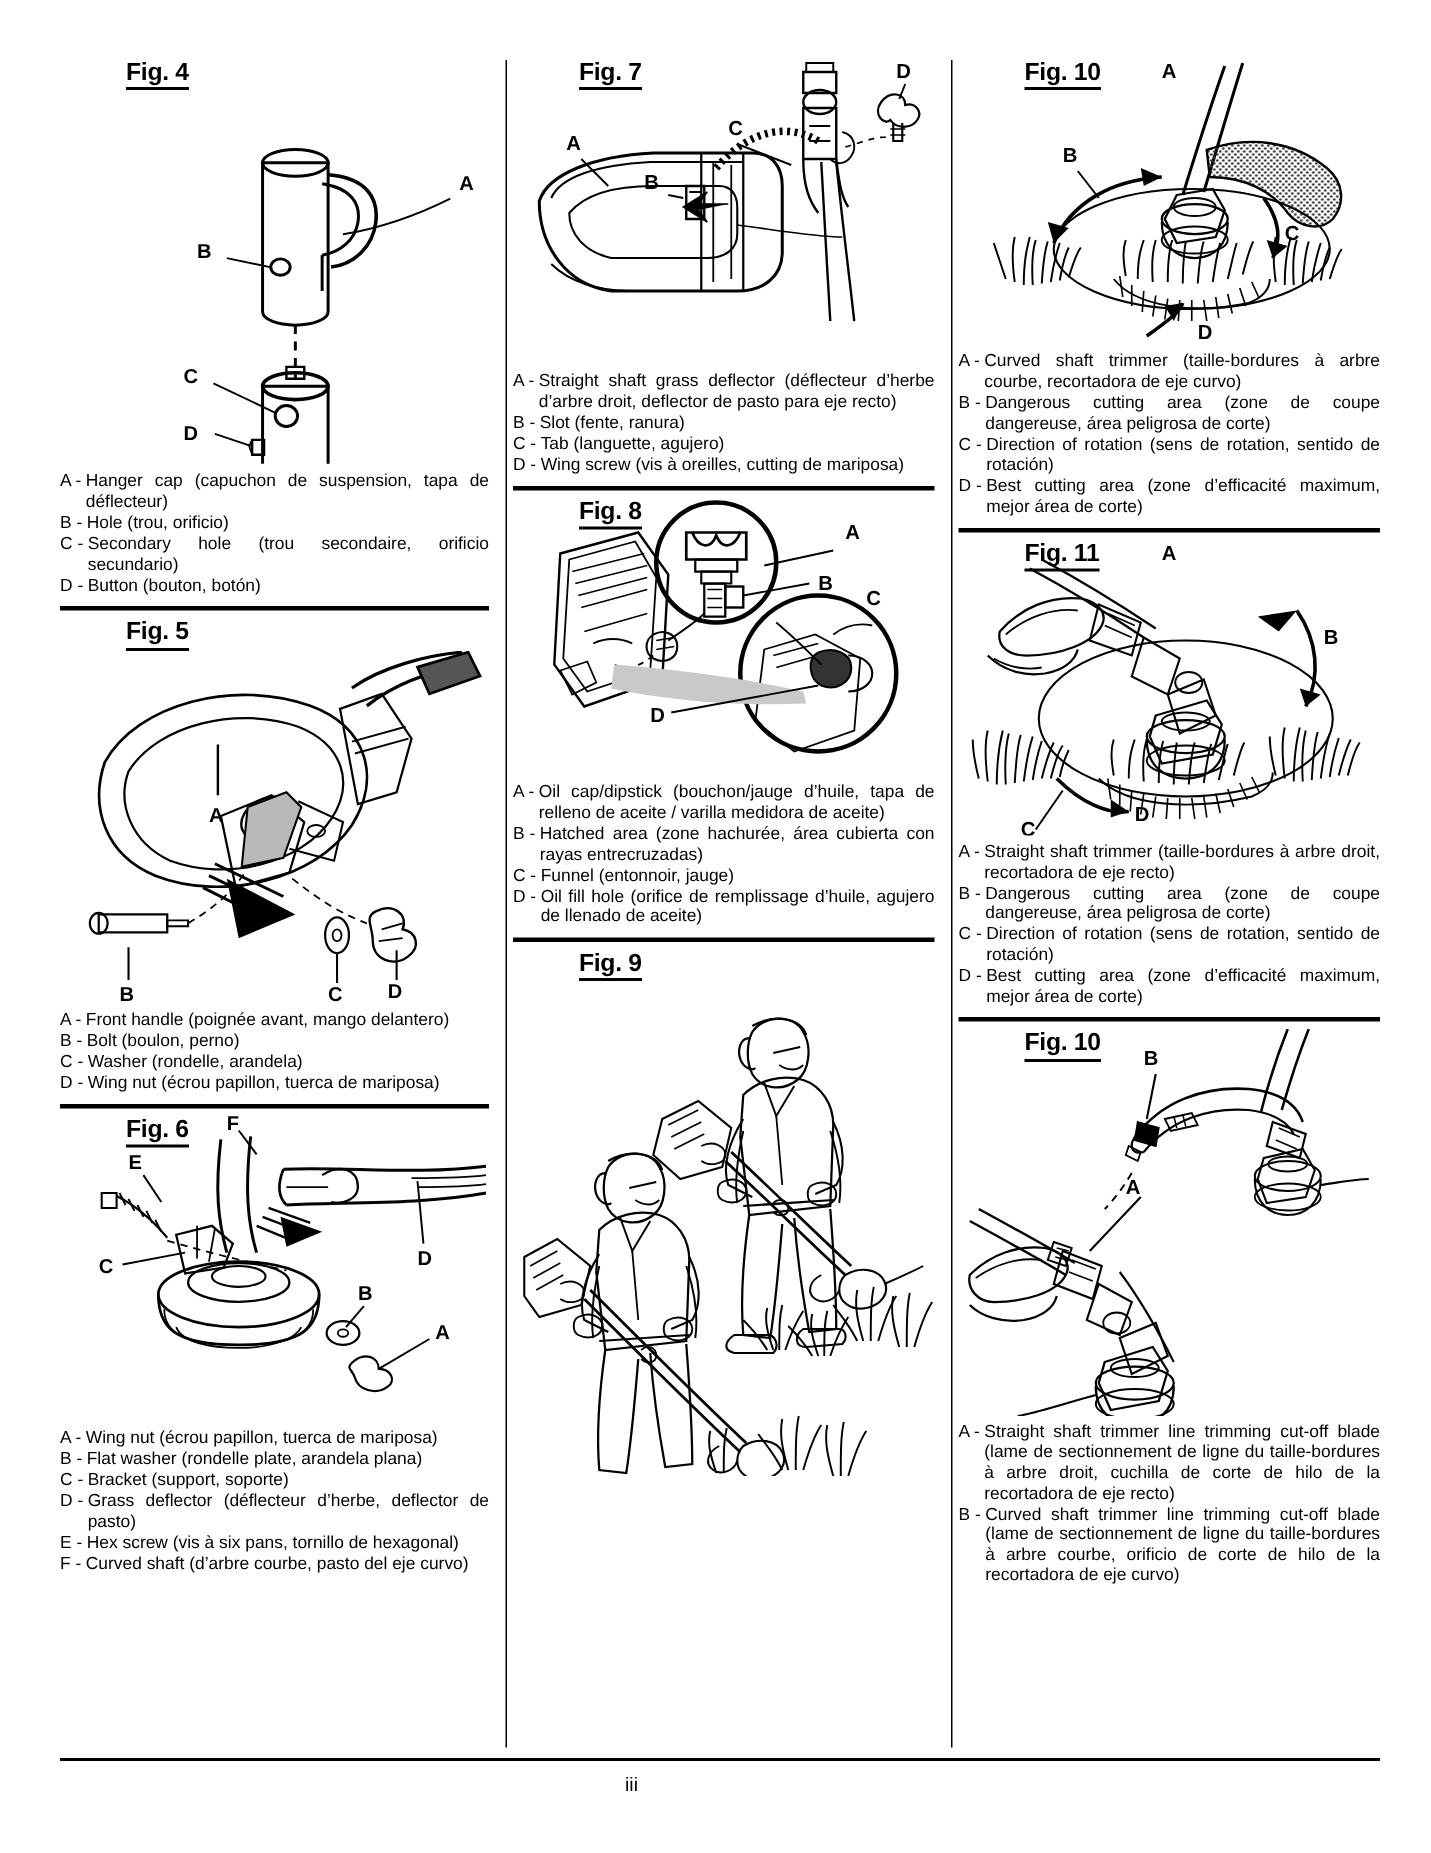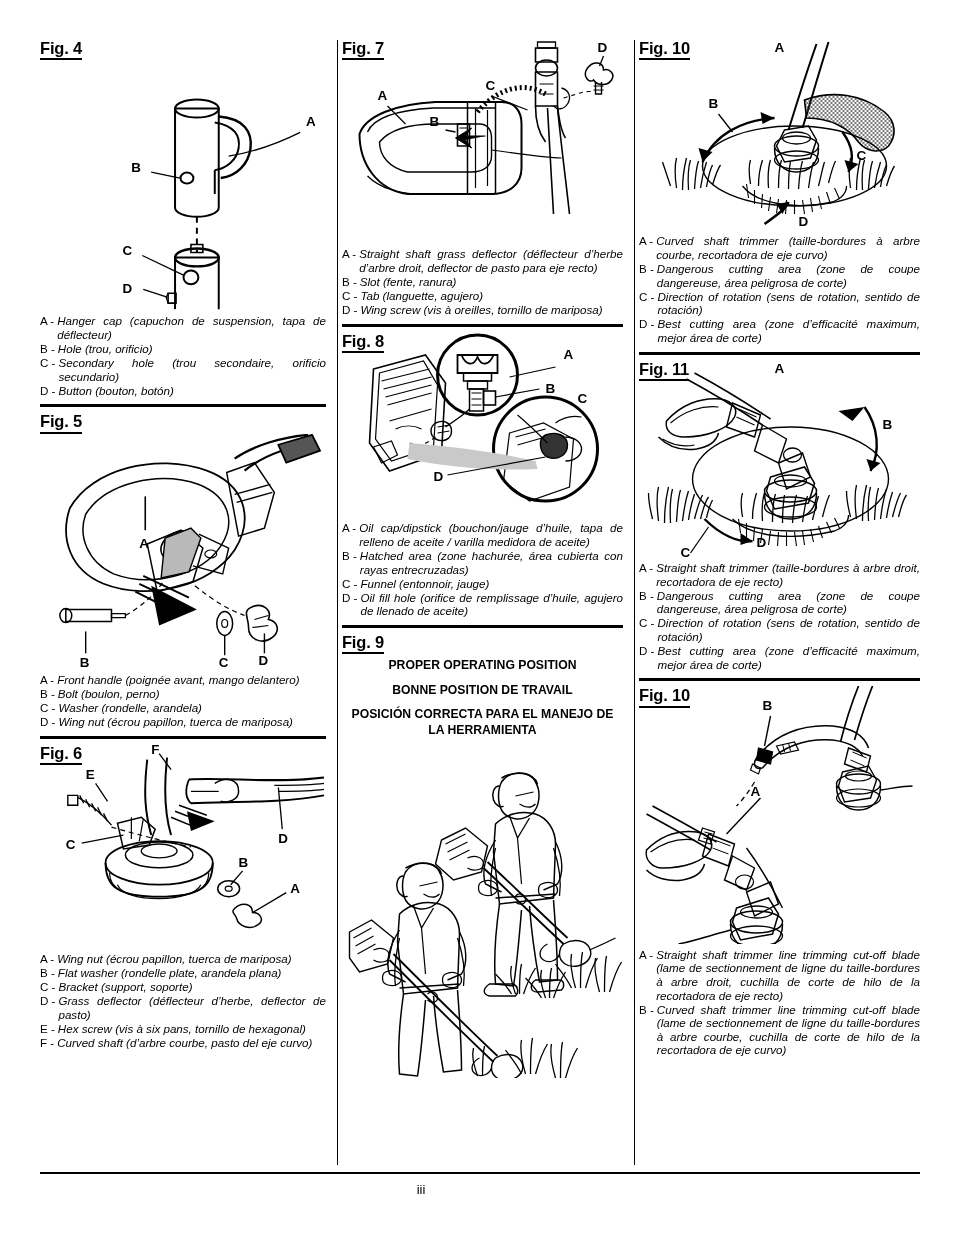--- a/index.html
+++ b/index.html
@@ -45,20 +45,21 @@
     box-sizing: border-box;
   }
   .fig-title {
     font-weight: bold;
     font-size: 16.5px;
     letter-spacing: -0.2px;
     display: inline-block;
     border-bottom: 2px solid #000;
     padding-bottom: 1px;
     line-height: 1.05;
+    margin-left: 44px;
   }
   .art {
     position: relative;
     width: 100%;
   }
   .art svg { display: block; width: 100%; height: 100%; }
   .legend {
     font-size: 11.6px;
     line-height: 1.175;
     text-align: justify;
@@ -70,21 +71,20 @@
   }
   .legend .key {
     flex: 0 0 auto;
     white-space: nowrap;
     padding-right: 3px;
   }
   .legend .txt {
     flex: 1 1 auto;
     text-align: justify;
     text-justify: inter-word;
-    font-style: italic;
   }
   .rule {
     border: 0;
     border-top: 3px solid #000;
     margin: 7px 0 6px 0;
     width: 100%;
   }
   .fig9-heads {
     text-align: center;
     font-weight: bold;
@@ -395,21 +395,21 @@
           <div class="entry">
               <span class="key">B -</span>
               <span class="txt">Slot (fente, ranura)</span>
             </div>
           <div class="entry">
               <span class="key">C -</span>
               <span class="txt">Tab (languette, agujero)</span>
             </div>
           <div class="entry">
               <span class="key">D -</span>
-              <span class="txt">Wing screw (vis à oreilles, tornillo de mariposa)</span>
+              <span class="txt">Wing screw (vis à oreilles, cutting de mariposa)</span>
             </div>
         </div>
         <hr class="rule">
       </div>
 
       <div class="fig-block">
         <div class="fig-title">Fig. 8</div>
         <div class="art" style="height:188px;margin-top:-24px">
           <svg viewBox="0 0 266 188" xmlns="http://www.w3.org/2000/svg">
             <g fill="none" stroke="#000" stroke-width="1.5">
@@ -473,25 +473,20 @@
           <div class="entry">
               <span class="key">D -</span>
               <span class="txt">Oil fill hole (orifice de remplissage d’huile, agujero de llenado de aceite)</span>
             </div>
         </div>
         <hr class="rule">
       </div>
 
       <div class="fig-block">
         <div class="fig-title">Fig. 9</div>
-        <div class="fig9-heads" style="margin-top:4px">
-          <div>PROPER OPERATING POSITION</div>
-          <div>BONNE POSITION DE TRAVAIL</div>
-          <div>POSICIÓN CORRECTA PARA EL MANEJO DE LA HERRAMIENTA</div>
-        </div>
         <div class="art" style="height:330px">
           <svg viewBox="0 0 266 330" xmlns="http://www.w3.org/2000/svg">
             <g fill="none" stroke="#000" stroke-width="1.4">
 
               <path d="M152 34 c8 -12 28 -12 34 0 c6 10 4 26 -4 32 c-10 8 -24 6 -30 -4 c-4 -8 -4 -20 0 -28 z" stroke-width="1.5"></path>
               <path d="M150 38 c-6 0 -8 8 -6 14 c2 6 8 8 10 6" stroke-width="1.5"></path>
               <path d="M152 30 c14 -8 32 -6 36 6" stroke-width="1.5"></path>
               <path d="M166 48 l18 -4" stroke-width="1.2"></path>
               <path d="M170 56 c6 4 12 4 16 0" stroke-width="1.2"></path>
 
@@ -799,21 +794,21 @@
             <text class="lbl" x="104" y="110">A</text>
           </svg>
         </div>
         <div class="legend">
           <div class="entry">
               <span class="key">A -</span>
               <span class="txt">Straight shaft trimmer line trimming cut-off blade (lame de sectionnement de ligne du taille-bordures à arbre droit, cuchilla de corte de hilo de la recortadora de eje recto)</span>
             </div>
           <div class="entry">
               <span class="key">B -</span>
-              <span class="txt">Curved shaft trimmer line trimming cut-off blade (lame de sectionnement de ligne du taille-bordures à arbre courbe, cuchilla de corte de hilo de la recortadora de eje curvo)</span>
+              <span class="txt">Curved shaft trimmer line trimming cut-off blade (lame de sectionnement de ligne du taille-bordures à arbre courbe, orificio de corte de hilo de la recortadora de eje curvo)</span>
             </div>
         </div>
       </div>
     </div>
   </div>
 
   <div class="footer-rule"></div>
   <div class="folio">iii</div>
 </div>
 

